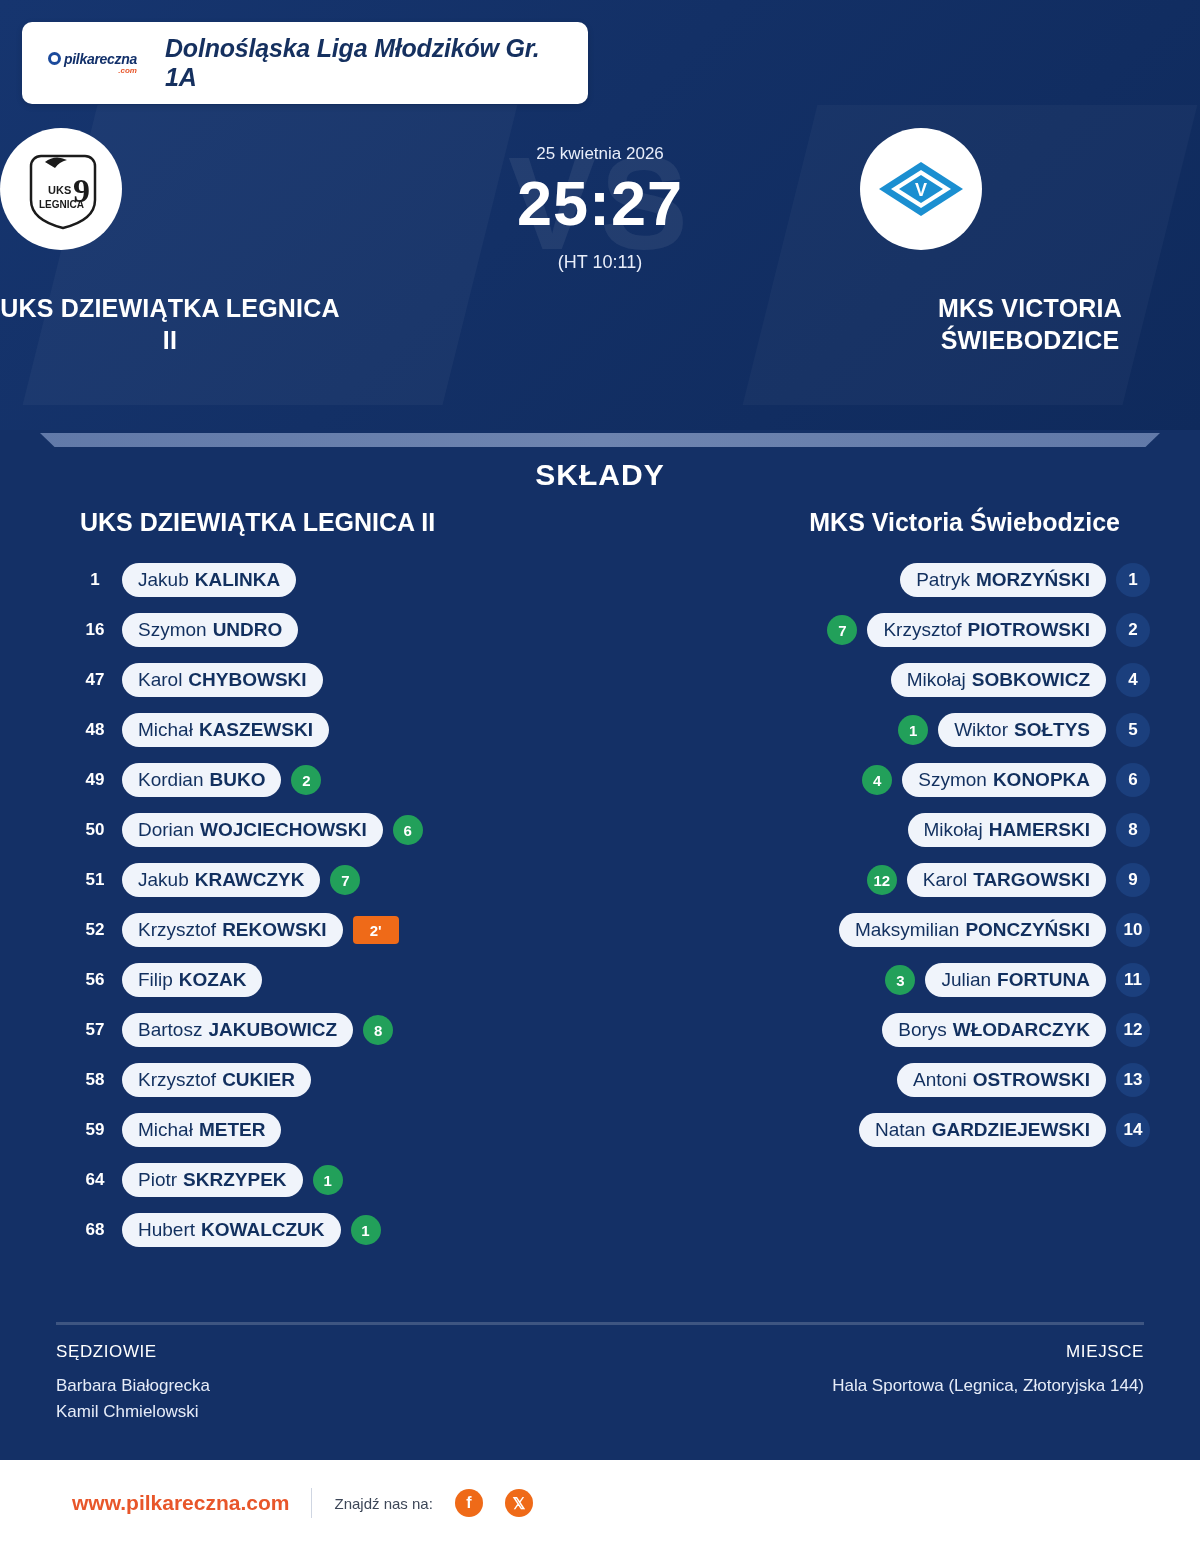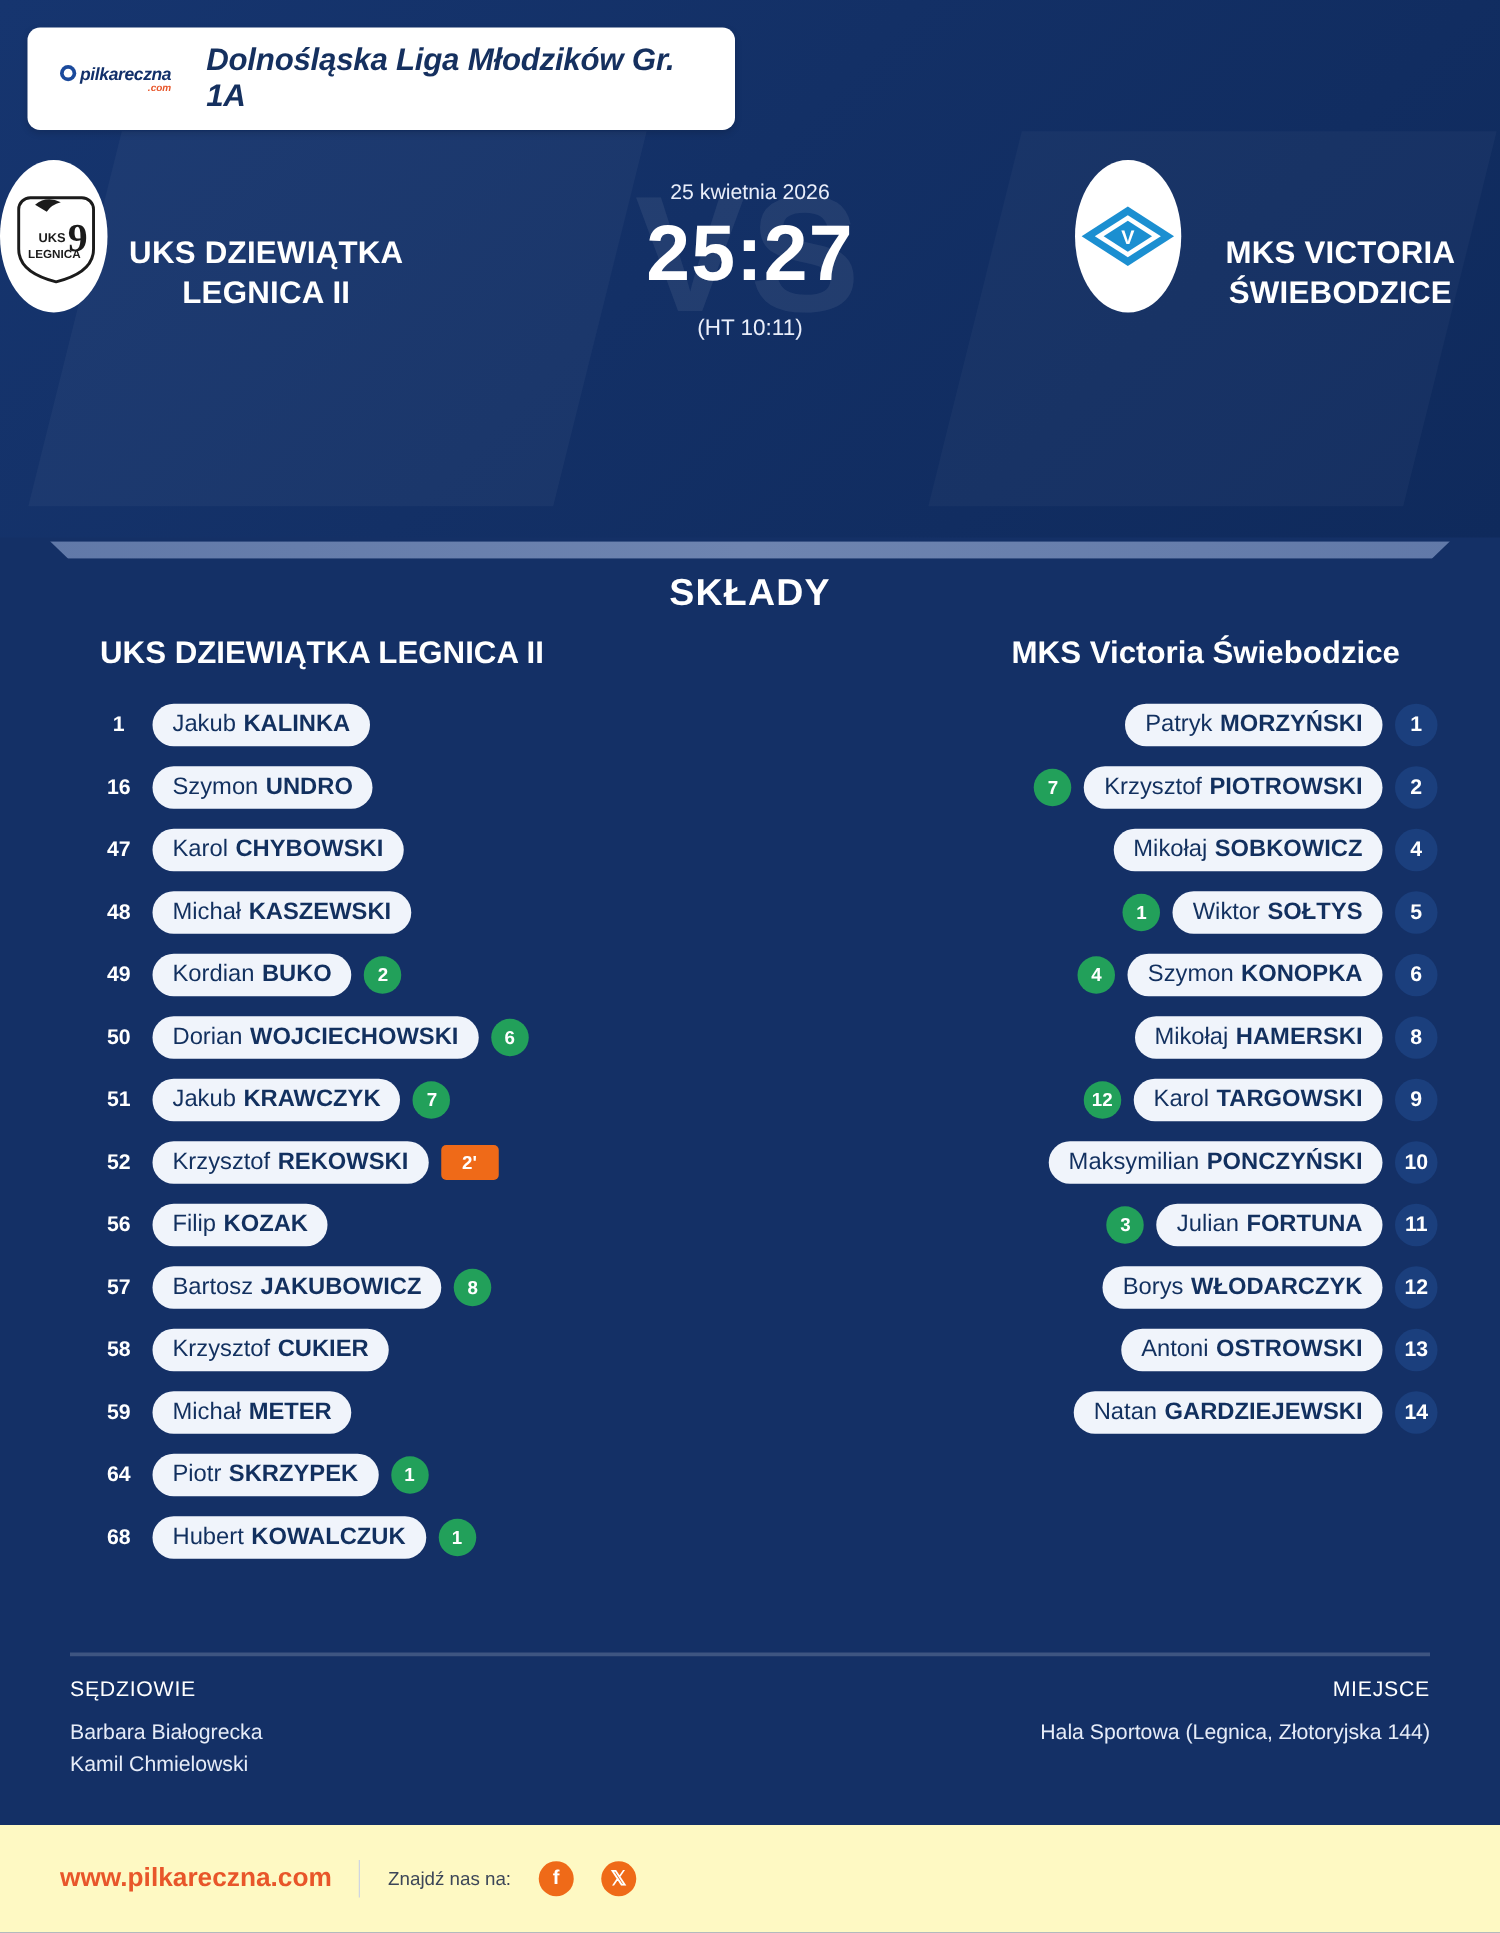--- a/index.html
+++ b/index.html
@@ -100,21 +100,21 @@
   }
 
   .teams-row {
     position: absolute;
     top: 128px;
     left: 0;
     width: 1200px;
     display: flex;
     align-items: flex-start;
   }
-  .team-block { width: 340px; display: flex; align-items: flex-end; }
+  .team-block { width: 340px; display: flex; flex-direction: column; align-items: flex-start; }
   .team-left { margin-left: 0; }
   .crest {
     width: 122px; height: 122px;
     border-radius: 50%;
     background: #ffffff;
     display: flex; align-items: center; justify-content: center;
     overflow: hidden;
   }
   .team-name {
     margin-top: 42px;
@@ -275,24 +275,24 @@
   }
   .info-right { text-align: right; }
 
   
   .bottombar {
     position: absolute;
     bottom: 0;
     left: 0;
     width: 1200px;
     height: 86px;
-    background: #fef9c3;
+    background: #ffffff;
     display: flex;
     align-items: center;
-    padding-left: 48px;
+    padding-left: 72px;
     gap: 22px;
   }
   .site-url {
     font-size: 21px;
     font-weight: bold;
     color: #e8562a;
   }
   .vsep { width: 1px; height: 30px; background: #cfd6e2; }
   .findus { font-size: 15px; color: #3d4758; }
   .social {

